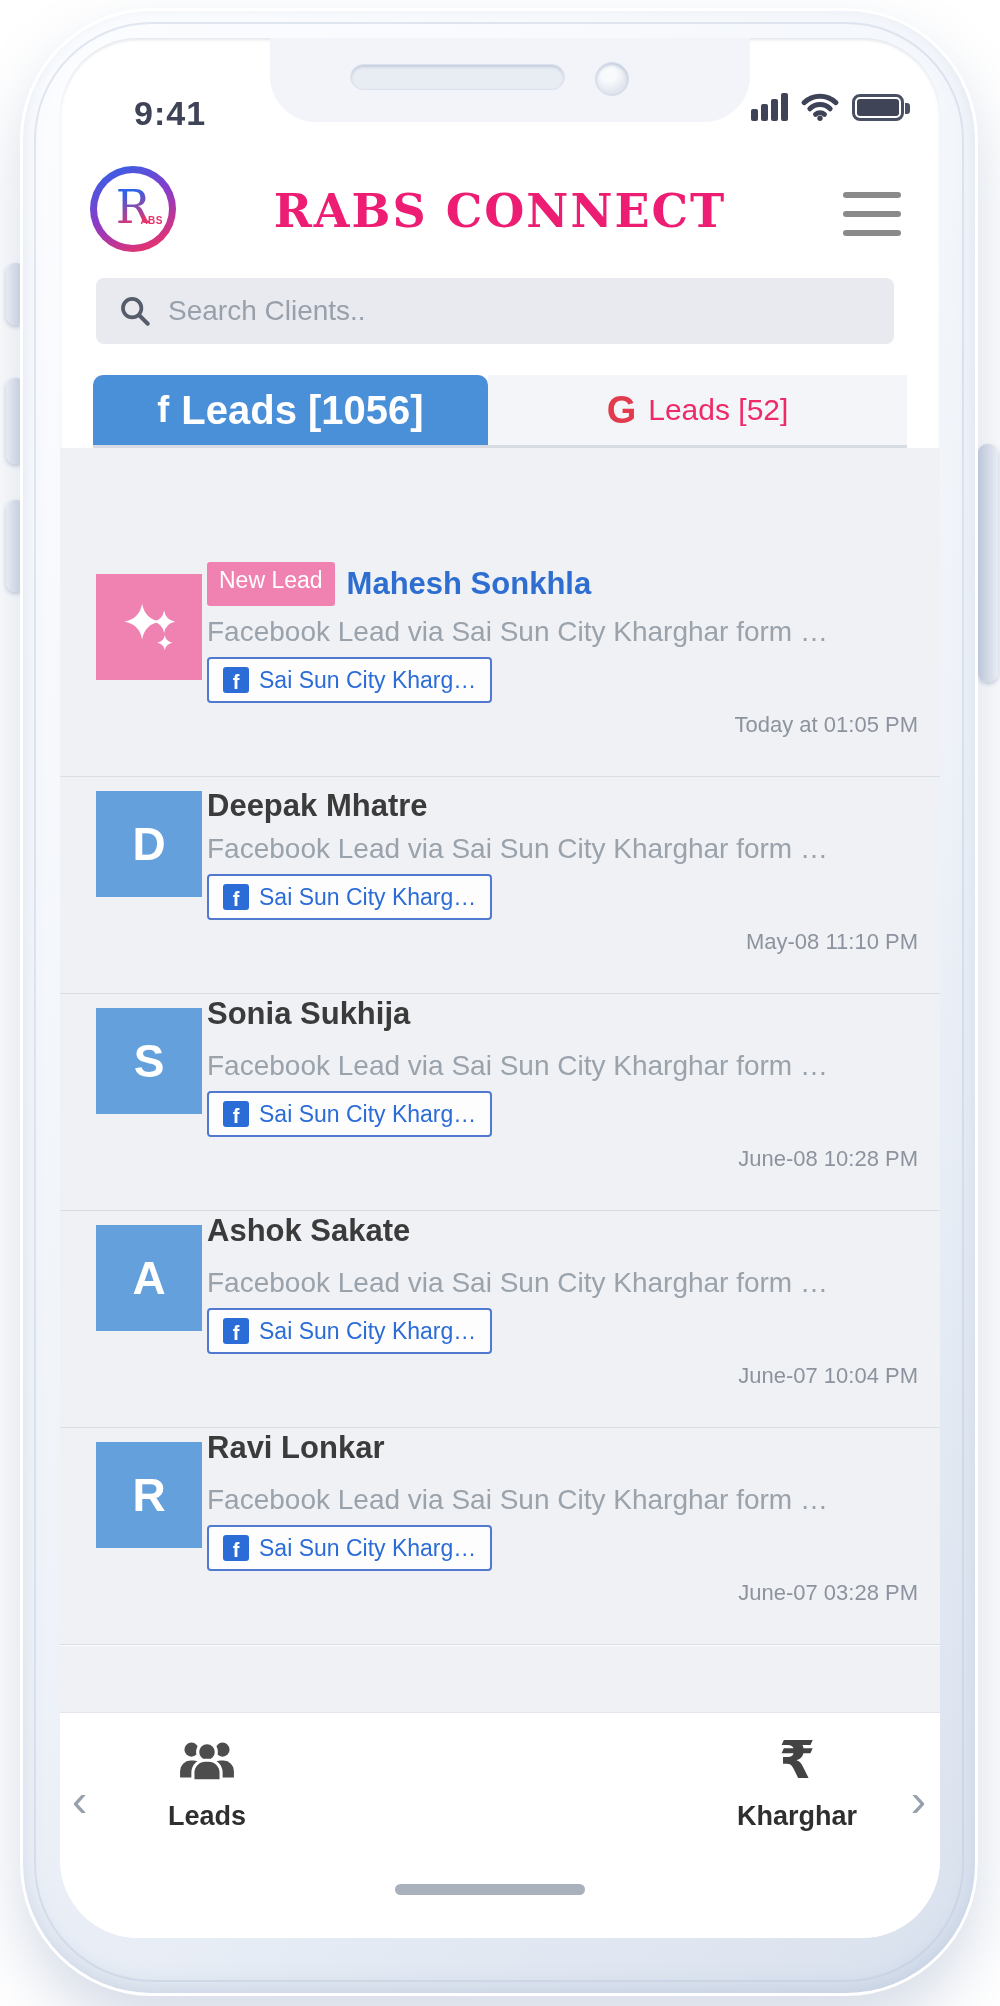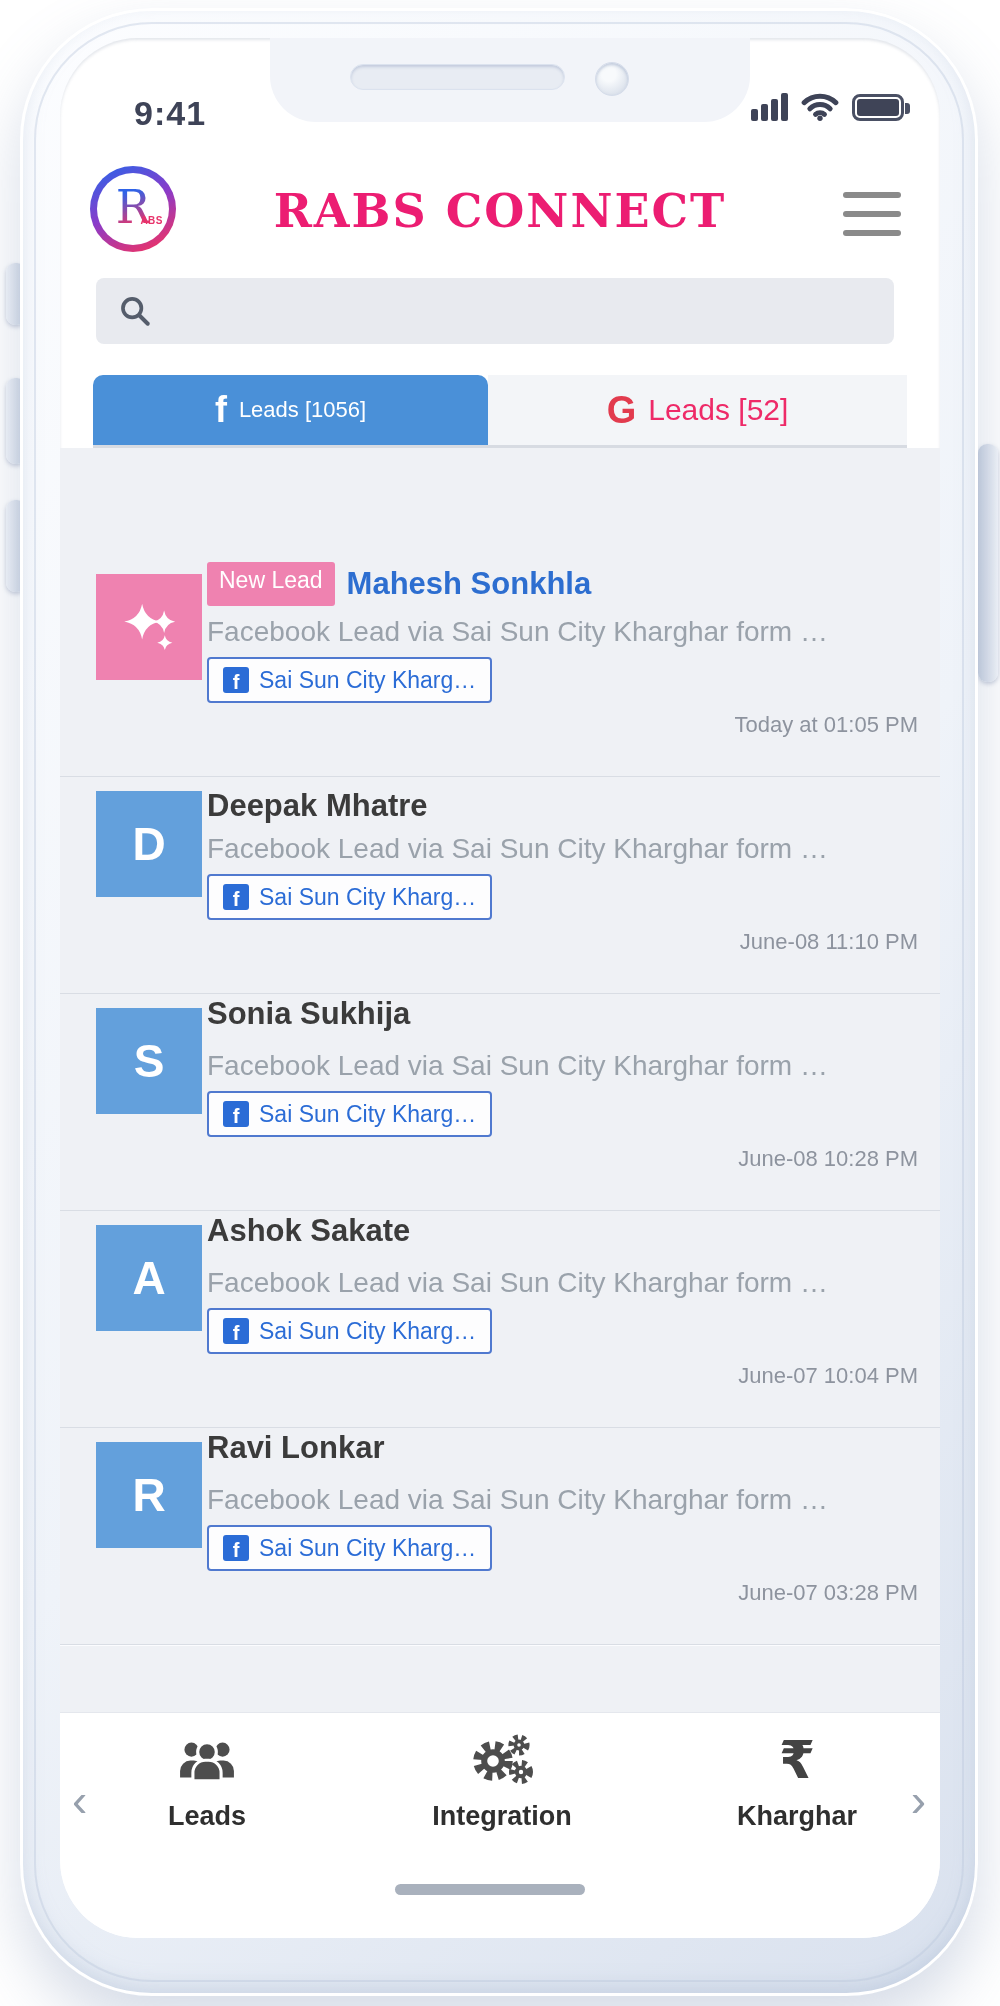--- a/index.html
+++ b/index.html
@@ -66,21 +66,21 @@
   .search-bar input { border:none; outline:none; background:transparent; font-size:28px; color:#5f6672;
                       font-family:"Liberation Sans","DejaVu Sans",sans-serif; width:100%; }
   .search-bar input::placeholder { color:#98a0ab; opacity:1; }
 
   
   .tabs-row { position:absolute; left:33px; top:337px; width:814px; height:73px; display:flex;
               border-bottom:3px solid #d7dbe2; }
   .tab { display:flex; align-items:center; justify-content:center; gap:12px; cursor:pointer; }
   .tab-active { width:395px; background:#4a90d8; border-radius:10px 10px 0 0; }
   .tab-active .tab-icon { font-size:36px; font-weight:700; color:#fff; }
-  .tab-active .tab-label { font-size:22px; font-weight:400; color:#fff; }
+  .tab-active .tab-label { font-size:40px; font-weight:700; color:#fff; }
   .tab-inactive { flex:1; background:#f3f5f8; }
   .tab-inactive .tab-icon { font-size:38px; font-weight:700; color:#e23b4e; }
   .tab-inactive .tab-label { font-size:30px; font-weight:500; color:#ee2a68; }
 
   
   .body-bg { position:absolute; left:0; top:410px; width:880px; height:1264px; background:#eff1f5; }
   .lead-list { position:absolute; left:0; top:522px; width:880px; }
   .lead-card { position:relative; width:880px; height:217px; background:#eff1f5;
                border-bottom:1px solid #d9dde4; box-shadow:0 1px 0 #fbfcfe; }
   .lead-avatar { position:absolute; left:36px; top:14px; width:106px; height:106px;
@@ -155,20 +155,21 @@
       <span></span>
         <span></span>
         <span></span>
     </div>
 
     <div class="search-bar">
       <svg viewBox="0 0 24 24" width="34" height="34">
         <circle cx="10" cy="10" r="6.5" stroke="#555d6b" stroke-width="2.6" fill="none"></circle>
         <line x1="15" y1="15" x2="21" y2="21" stroke="#555d6b" stroke-width="2.8" stroke-linecap="round"></line>
       </svg>
+      <input type="text" placeholder="Search Clients.." style="">
     </div>
 
     <div class="tabs-row">
       <div class="tab tab-active">
         <span class="tab-icon">f</span>
         <span class="tab-label">Leads [1056]</span>
       </div>
       <div class="tab tab-inactive">
         <span class="tab-icon">G</span>
         <span class="tab-label">Leads [52]</span>
@@ -207,21 +208,21 @@
           </div>
           <div class="lead-top">
 
             <span class="lead-name" style="color: rgb(59, 59, 59); margin-top: 9px;">Deepak Mhatre</span>
           </div>
           <div class="lead-subtitle">Facebook Lead via Sai Sun City Kharghar form …</div>
           <button class="lead-form-btn">
             <span class="fb-square">f</span>
             <span class="lead-form-label">Sai Sun City Kharg…</span>
           </button>
-          <div class="lead-time">June-08 11:10 PM</div>
+          <div class="lead-time">May-08 11:10 PM</div>
         </div>
 
         <div class="lead-card">
           <div class="lead-avatar" style="background: rgb(99, 160, 220);">
 
             <span class="lead-initial">S</span>
           </div>
           <div class="lead-top">
 
             <span class="lead-name" style="color: rgb(59, 59, 59);">Sonia Sukhija</span>
@@ -281,35 +282,20 @@
               <path d="M1 20 v-3.2 a5 5 0 0 1 5-5 h1.6 a5 5 0 0 1 5 5 V20 z" fill="#4d4d4d"></path>
               <path d="M15.4 20 v-3.2 a5 5 0 0 1 5-5 H22 a5 5 0 0 1 5 5 V20 z" fill="#4d4d4d"></path>
               <circle cx="14" cy="7.6" r="4.5" fill="#4d4d4d" stroke="#fff" stroke-width="1.5"></circle>
               <path d="M7.2 21.6 v-4 a6 6 0 0 1 6-6 h1.6 a6 6 0 0 1 6 6 v4 z" fill="#4d4d4d" stroke="#fff" stroke-width="1.5"></path>
             </svg>
           </div>
           <div class="nav-label">Leads</div>
         </div>
         <div class="nav-item">
           <div class="nav-icon">
-            <svg viewBox="0 0 31 27" width="62" height="54">
-              <g fill="none" stroke="#4d4d4d">
-                <circle cx="11" cy="14" r="7.6" stroke-width="4.6" stroke-dasharray="3.5 2.6"></circle>
-                <circle cx="11" cy="14" r="4.4" stroke-width="3"></circle>
-                <circle cx="24" cy="6" r="3.8" stroke-width="3" stroke-dasharray="2.1 1.7"></circle>
-                <circle cx="24" cy="6" r="1.8" stroke-width="1.8"></circle>
-                <circle cx="25" cy="19.5" r="4.4" stroke-width="3.2" stroke-dasharray="2.3 1.9"></circle>
-                <circle cx="25" cy="19.5" r="2.1" stroke-width="2"></circle>
-              </g>
-            </svg>
-          </div>
-          <div class="nav-label">Integration</div>
-        </div>
-        <div class="nav-item">
-          <div class="nav-icon">
             <span class="rupee-glyph">₹</span>
           </div>
           <div class="nav-label">Kharghar</div>
         </div>
       </div>
     </div>
 
     <div class="home-indicator"></div>
 
     <div class="notch">

